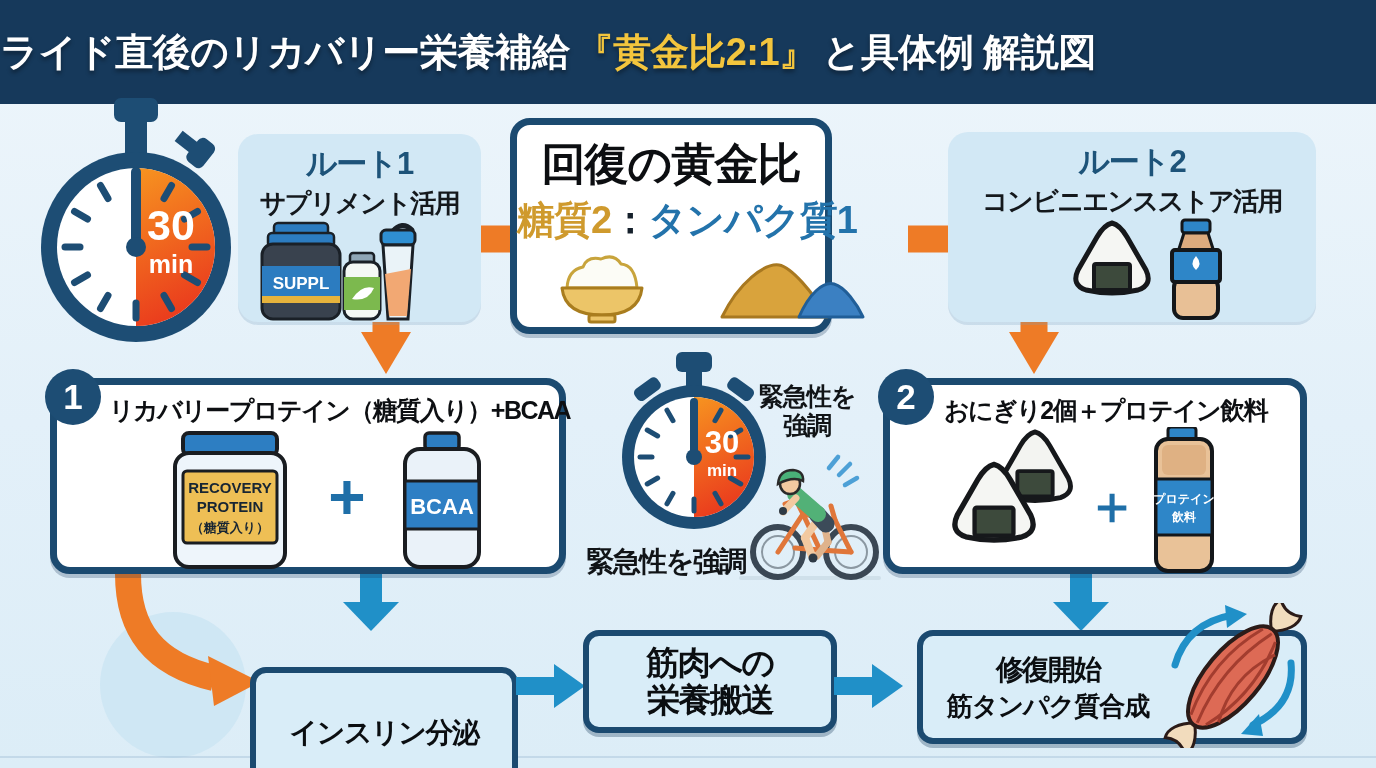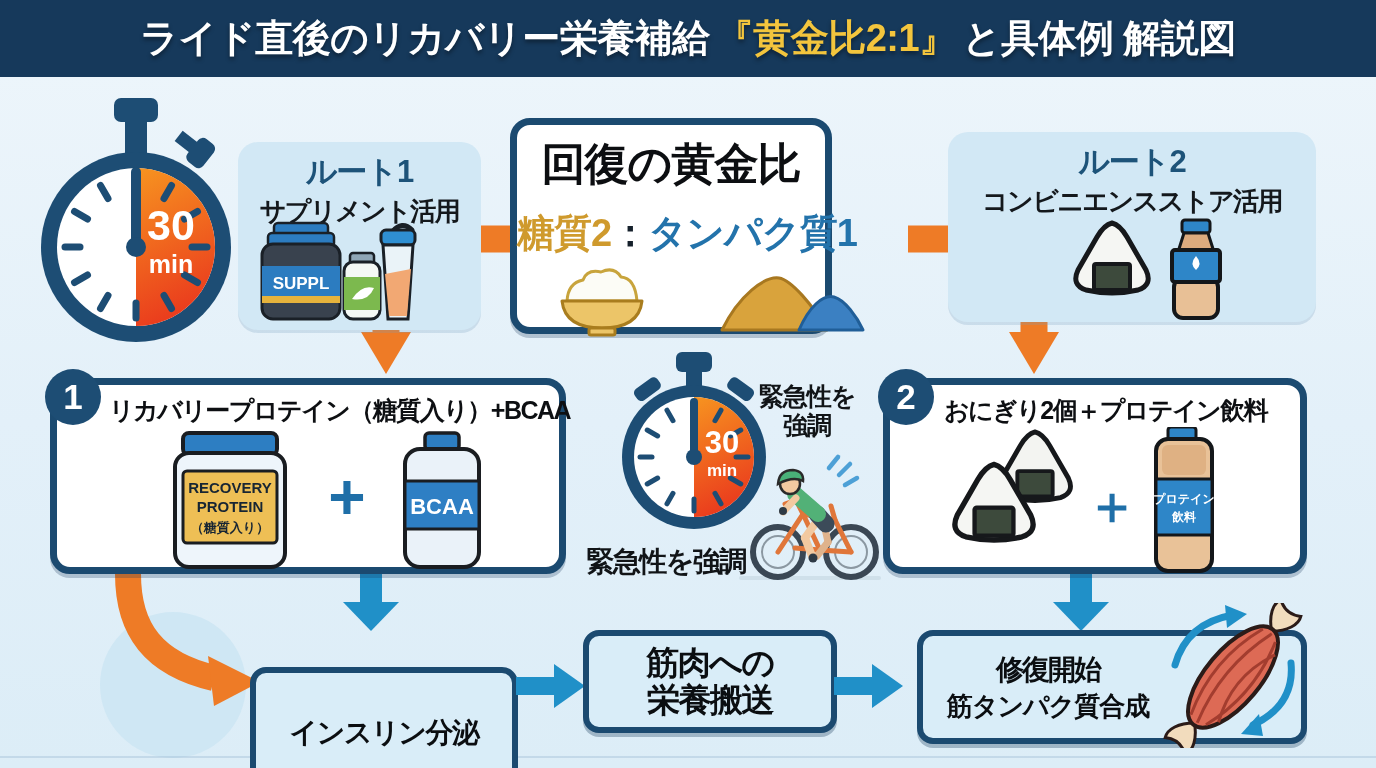--- a/index.html
+++ b/index.html
@@ -1,38 +1,38 @@
 <!DOCTYPE html>
 <html><head>
 <meta charset="utf-8">
 <style>
   html,body{margin:0;padding:0;background:#9db3c2;}
   .stage{position:relative;width:1376px;height:768px;overflow:hidden;
     font-family:"Liberation Sans","DejaVu Sans",sans-serif;
     background:linear-gradient(180deg,#eef6fb 0%,#e3f0f9 55%,#dcedf7 100%);}
   
-  .header{position:absolute;left:0;top:0;width:1376px;height:77px;background:#16395b;
-    display:flex;align-items:center;justify-content:center;white-space:nowrap;
+  .header{position:absolute;left:0;top:0;width:1376px;height:104px;background:#16395b;
+    display:flex;align-items:center;white-space:nowrap;
     font-size:38px;font-weight:800;color:#ffffff;letter-spacing:-0.5px;
     text-shadow:0 3px 4px rgba(0,0,0,.4);}
   .header .hl{color:#f3c53d;padding:0 6px;}
   
   .panel{position:absolute;background:#d2e8f5;border-radius:20px;text-align:center;
     box-shadow:0 3px 0 rgba(120,160,190,.25);}
   .route-title{color:#1d5379;font-size:31px;font-weight:800;margin-top:9px;letter-spacing:-1px;}
   .route-sub{color:#14181c;font-size:26px;font-weight:800;margin-top:1px;letter-spacing:-1.5px;}
   
   .white-box{position:absolute;background:#ffffff;border:7px solid #1b4a70;border-radius:20px;
     box-sizing:border-box;box-shadow:0 4px 0 rgba(18,52,86,.25);}
   .badge{position:absolute;width:56px;height:56px;border-radius:50%;background:#1d4d74;color:#fff;
     font-size:35px;font-weight:800;display:flex;align-items:center;justify-content:center;}
   .wb-title{position:absolute;font-size:25px;font-weight:800;color:#0d0f12;letter-spacing:-1.5px;white-space:nowrap;}
   
   .gr-title{font-size:44px;font-weight:800;color:#0c0e11;text-align:center;margin-top:10px;letter-spacing:-1px;}
-  .gr-ratio{font-size:38px;font-weight:800;text-align:center;margin-top:14px;letter-spacing:-1px;white-space:nowrap;}
+  .gr-ratio{font-size:38px;font-weight:800;text-align:center;margin-top:1px;letter-spacing:-1px;white-space:nowrap;}
   .gr-ratio .gold{color:#cf9a2d;}
   .gr-ratio .colon{color:#15202b;}
   .gr-ratio .blue{color:#2373ab;}
   
   .flow-box{position:absolute;background:#d9edf8;border:6px solid #1b4a70;border-radius:16px;
     box-sizing:border-box;display:flex;flex-direction:column;align-items:center;justify-content:center;
     text-align:center;color:#0b0e11;font-weight:800;box-shadow:0 4px 0 rgba(18,52,86,.3);}
   .txt{position:absolute;color:#111417;font-weight:800;text-align:center;}
   .deco-circle{position:absolute;left:100px;top:612px;width:146px;height:146px;border-radius:50%;
     background:#cfe7f4;}
@@ -107,21 +107,21 @@
       <line x1="0" y1="-71" x2="0" y2="-56" transform="translate(106,155) rotate(270)"></line>
       <line x1="0" y1="-71" x2="0" y2="-56" transform="translate(106,155) rotate(300)"></line>
       <line x1="0" y1="-71" x2="0" y2="-56" transform="translate(106,155) rotate(330)"></line>
     </g>
     <line x1="106" y1="155" x2="106" y2="80" stroke="#1d4d74" stroke-width="10" stroke-linecap="round"></line>
     <circle cx="106" cy="155" r="10" fill="#1d4d74"></circle>
     <text x="141" y="148" text-anchor="middle" font-size="43" font-weight="800" fill="#ffffff">30</text>
     <text x="141" y="181" text-anchor="middle" font-size="25" font-weight="800" fill="#ffffff">min</text>
   </svg>
 
-  <div class="panel" style="left:238px;top:142px;width:243px;height:188px;">
+  <div class="panel" style="left:238px;top:134px;width:243px;height:188px;">
     <div class="route-title">ルート1</div>
     <div class="route-sub">サプリメント活用</div>
   </div>
   <svg style="left:252px;top:220px" width="165" height="102" viewBox="0 0 165 102">
 
     <g>
       <rect x="22" y="3" width="54" height="13" rx="4" fill="#2c7cc0" stroke="#1a2027" stroke-width="2.5"></rect>
       <rect x="16" y="13" width="66" height="14" rx="4" fill="#2c7cc0" stroke="#1a2027" stroke-width="2.5"></rect>
       <rect x="10" y="24" width="78" height="75" rx="11" fill="#39424e" stroke="#1a2027" stroke-width="3"></rect>
       <rect x="10" y="46" width="78" height="30" fill="#2c7cc0"></rect>

